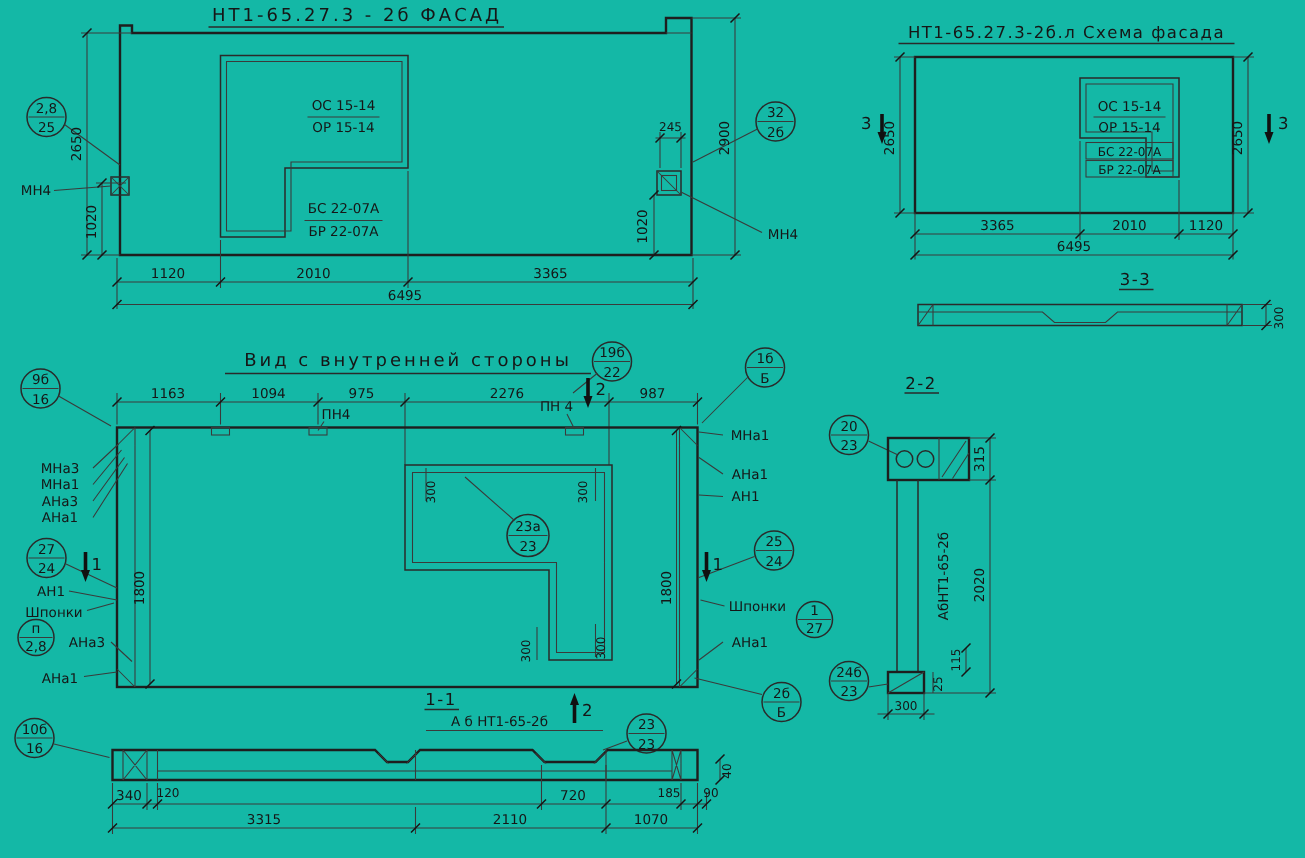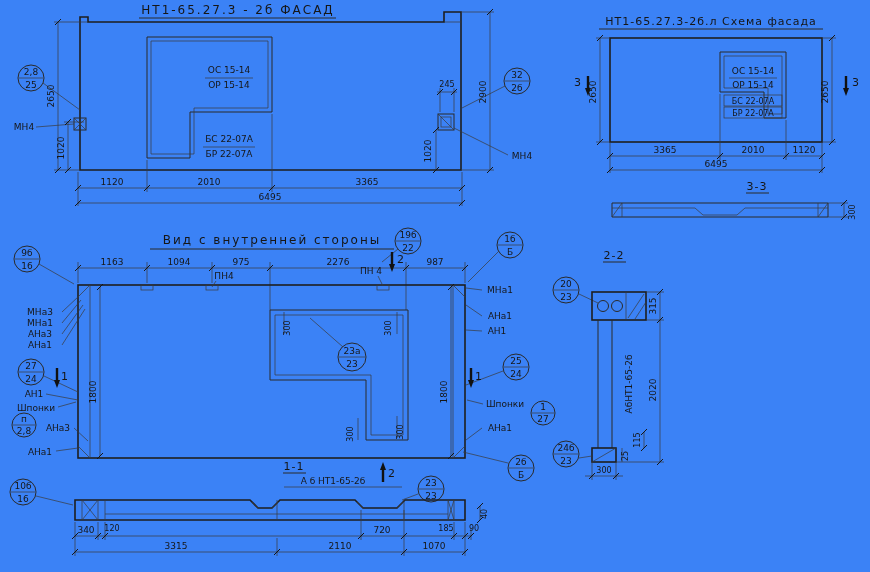--- a/index.html
+++ b/index.html
@@ -1,16 +1,16 @@
 <!DOCTYPE html>
 <html><head>
 <meta charset="utf-8">
 <style>
   html,body{margin:0;padding:0;background:#e8e8e4;}
-  #sheet{width:870px;height:572px;background:#3b82f6;position:relative;overflow:hidden;
+  #sheet{width:870px;height:572px;background:#14b8a6;position:relative;overflow:hidden;
          font-family:"DejaVu Sans",sans-serif;}
   svg{display:block;}
   svg text{fill:#161616;font-family:"DejaVu Sans",sans-serif;font-size:9.5px;text-anchor:middle;}
   .t-title{font-size:12px;letter-spacing:2px;}
   .t-sub{font-size:11px;letter-spacing:1px;}
   .t-dim{font-size:9px;}
   .t-sm{font-size:8px;}
   .t-lbl{font-size:9px;}
   .t-mark{font-size:9px;}
   .ln{stroke:#1e1e1e;stroke-width:1.6;fill:none;}

